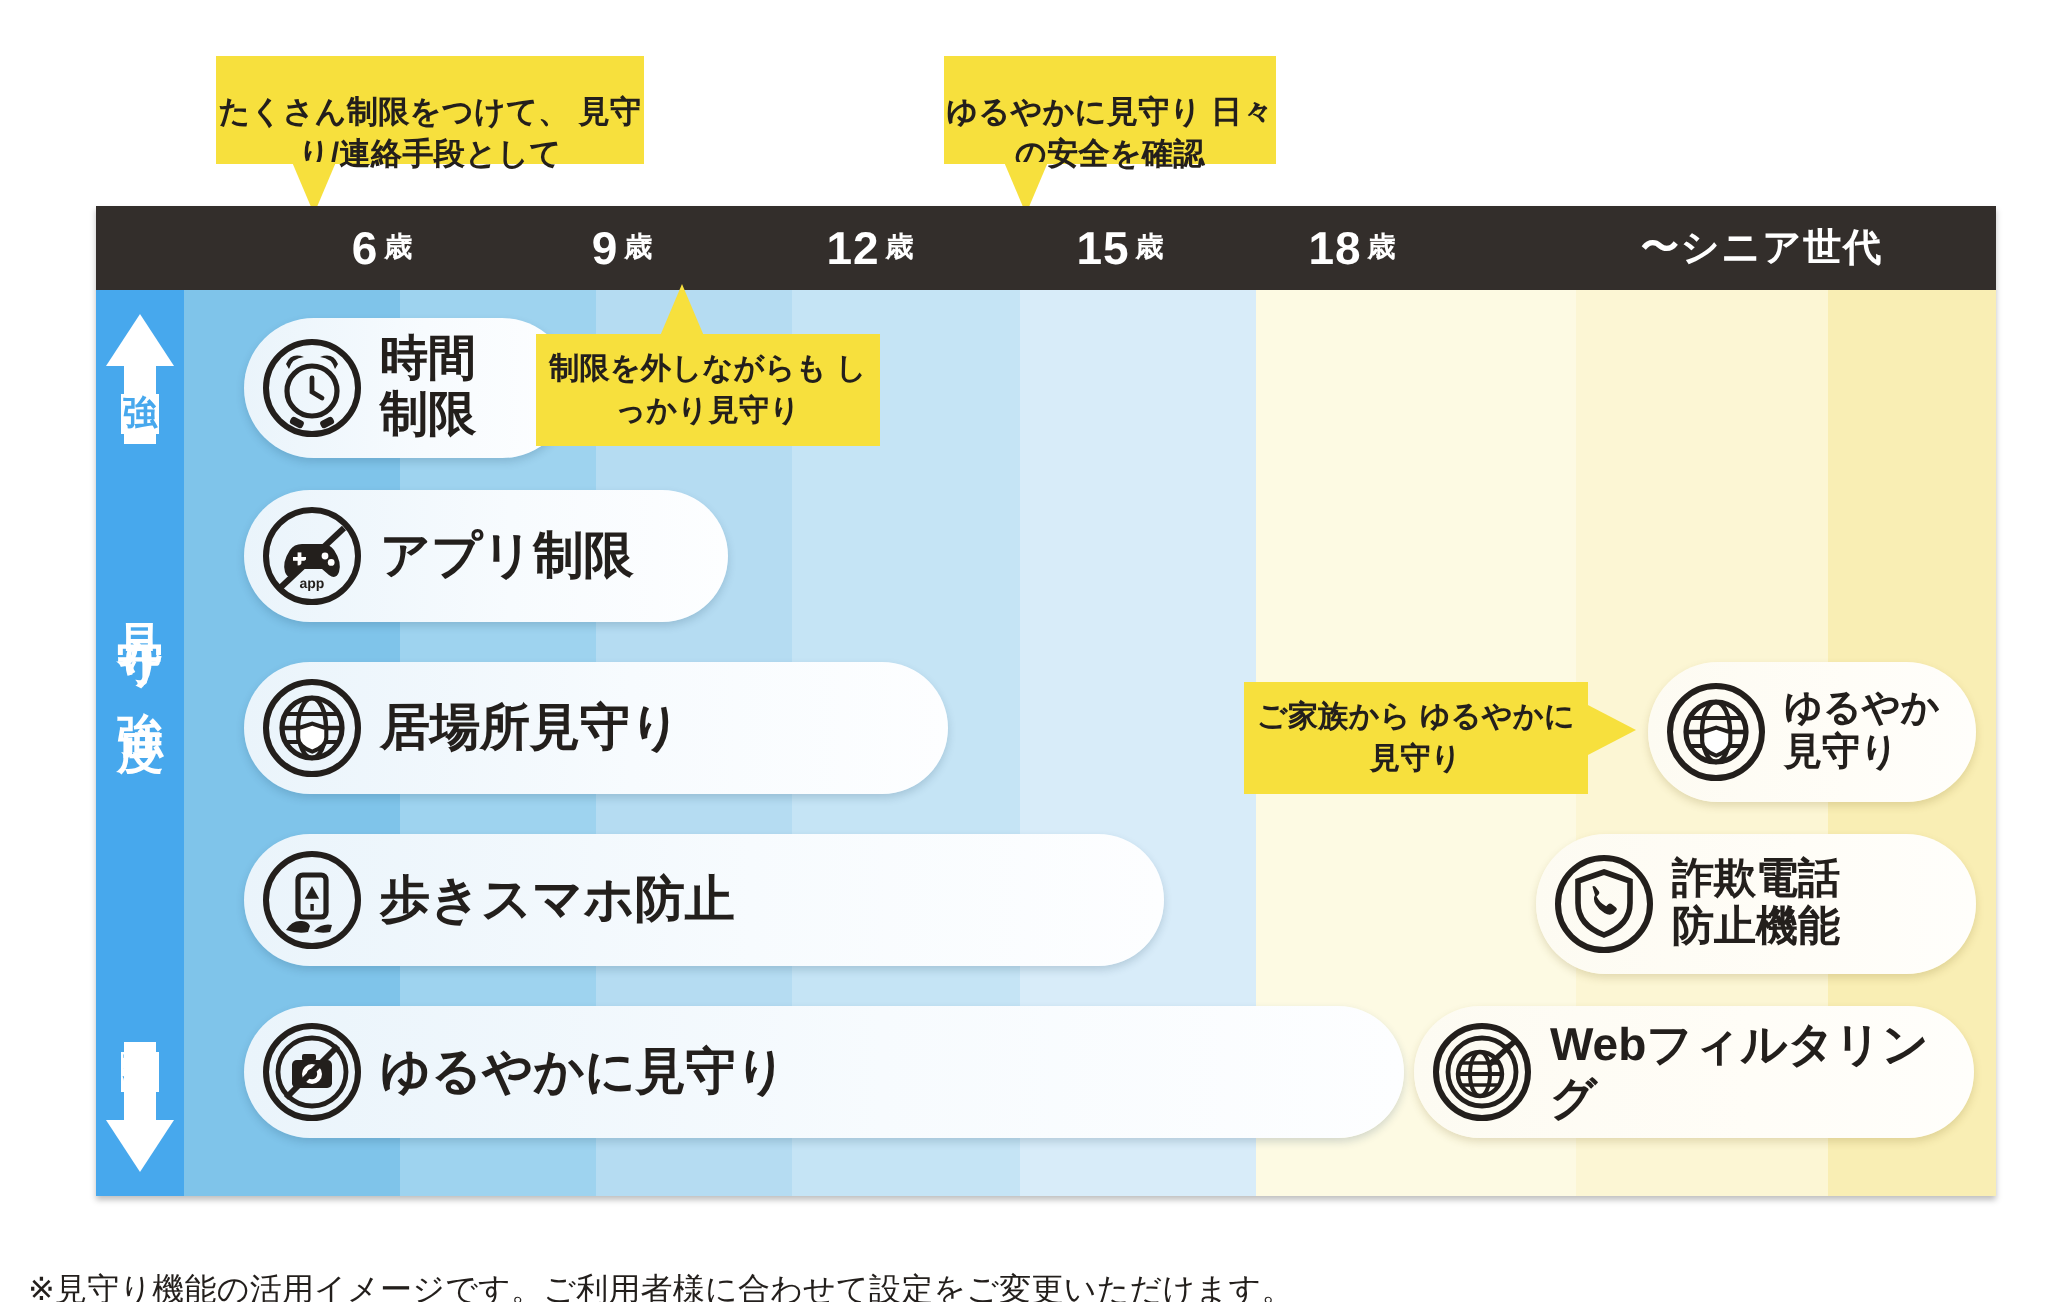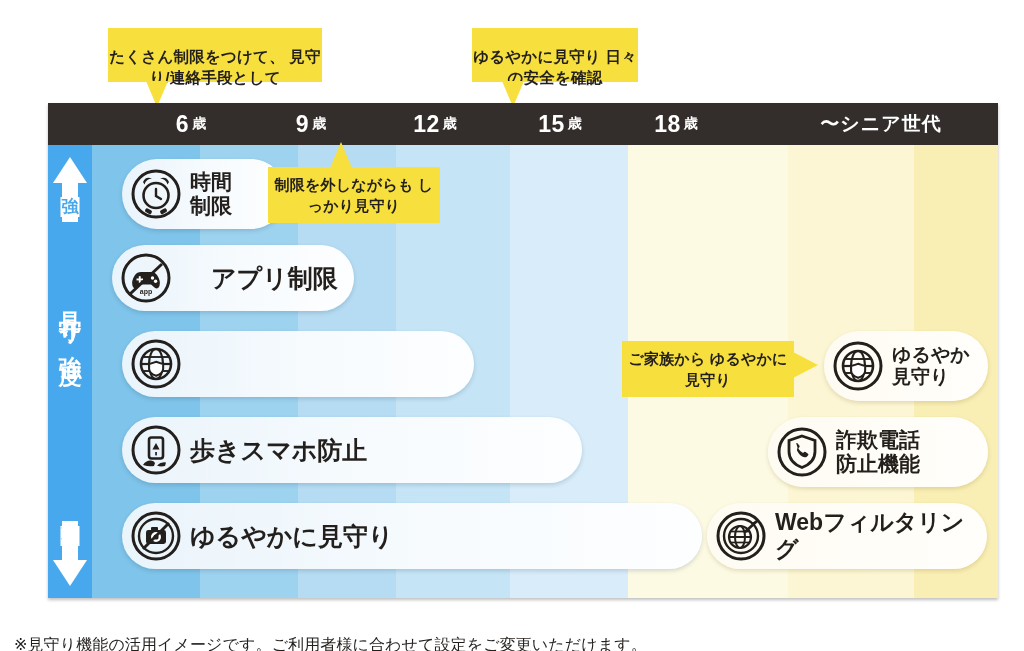--- a/index.html
+++ b/index.html
@@ -206,25 +206,25 @@
           <svg viewBox="0 0 52 52" width="52" height="52">
             <circle cx="26" cy="26" r="23" fill="none" stroke="#231f1c" stroke-width="3"></circle>
             <circle cx="26" cy="27.5" r="12.5" fill="none" stroke="#231f1c" stroke-width="2.6"></circle>
             <path d="M26 21 V28 L31 31" fill="none" stroke="#231f1c" stroke-width="2.4" stroke-linecap="round"></path>
             <path d="M13 14 q2.5 -6 9 -3.5 q-6 0.5 -7.5 6 z" fill="#231f1c"></path>
             <path d="M39 14 q-2.5 -6 -9 -3.5 q6 0.5 7.5 6 z" fill="#231f1c"></path>
             <rect x="15" y="41" width="7" height="4" rx="1.6" fill="#231f1c" transform="rotate(28 18 43)"></rect>
             <rect x="30" y="41" width="7" height="4" rx="1.6" fill="#231f1c" transform="rotate(-28 34 43)"></rect>
           </svg>
         </div>
-        <div class="txt two" style="font-size:21px;">時間
+        <div class="txt two" style="font-size:24px;">時間
 制限</div>
       </div>
 
-      <div class="pill" style="left:64px;top:100px;width:242px;height:66px;gap:31px;">
+      <div class="pill" style="left:74px;top:100px;width:242px;height:66px;">
         <div class="ic">
           <svg viewBox="0 0 52 52" width="52" height="52">
             <circle cx="26" cy="26" r="23" fill="none" stroke="#231f1c" stroke-width="3"></circle>
             <path d="M15 23 q-4 6 -2.5 11 q1.5 4 5 1.5 l3.5 -3 h10 l3.5 3 q3.5 2.5 5 -1.5 q1.5 -5 -2.5 -11 q-2 -3 -6 -3 h-10 q-4 0 -6 3 z" fill="#231f1c"></path>
             <rect x="16.5" y="26.5" width="6.5" height="1.9" fill="#ffffff"></rect>
             <rect x="18.8" y="24.2" width="1.9" height="6.5" fill="#ffffff"></rect>
             <circle cx="32.5" cy="26" r="1.7" fill="#ffffff"></circle>
             <circle cx="35.6" cy="29.2" r="1.7" fill="#ffffff"></circle>
             <line x1="10" y1="42" x2="42" y2="12" stroke="#231f1c" stroke-width="3"></line>
             <text x="26" y="42" font-size="7" font-weight="bold" fill="#231f1c" text-anchor="middle" font-family="sans-serif">app</text>
@@ -238,20 +238,21 @@
           <svg viewBox="0 0 52 52" width="52" height="52">
             <circle cx="26" cy="26" r="23" fill="none" stroke="#231f1c" stroke-width="3"></circle>
             <circle cx="26" cy="26" r="15" fill="none" stroke="#231f1c" stroke-width="2.6"></circle>
             <ellipse cx="26" cy="26" rx="7" ry="15" fill="none" stroke="#231f1c" stroke-width="2.2"></ellipse>
             <line x1="11" y1="26" x2="41" y2="26" stroke="#231f1c" stroke-width="2.2"></line>
             <line x1="13.5" y1="19" x2="38.5" y2="19" stroke="#231f1c" stroke-width="1.9"></line>
             <line x1="13.5" y1="33" x2="38.5" y2="33" stroke="#231f1c" stroke-width="1.9"></line>
             <path d="M26 28 l9 3 v6 q0 6 -9 9 q-9 -3 -9 -9 v-6 z" fill="#ffffff" stroke="#231f1c" stroke-width="2.6" transform="scale(.78) translate(7.5 2.5)"></path>
           </svg>
         </div>
+        <div class="txt" style="font-size:25px;">居場所見守り</div>
       </div>
 
       <div class="pill" style="left:74px;top:272px;width:460px;height:66px;">
         <div class="ic">
           <svg viewBox="0 0 52 52" width="52" height="52">
             <circle cx="26" cy="26" r="23" fill="none" stroke="#231f1c" stroke-width="3"></circle>
             <rect x="19" y="13.5" width="14" height="21" rx="2.4" fill="none" stroke="#231f1c" stroke-width="2.6"></rect>
             <path d="M26 19 l3.6 6.4 h-7.2 z" fill="#231f1c"></path>
             <rect x="25.2" y="28" width="1.7" height="3.4" fill="#231f1c"></rect>
             <path d="M13 41 q3 -5 8 -4.5 q3 .3 4 2.5 l-1 3 q-5 1 -11 -1 z" fill="#231f1c"></path>

